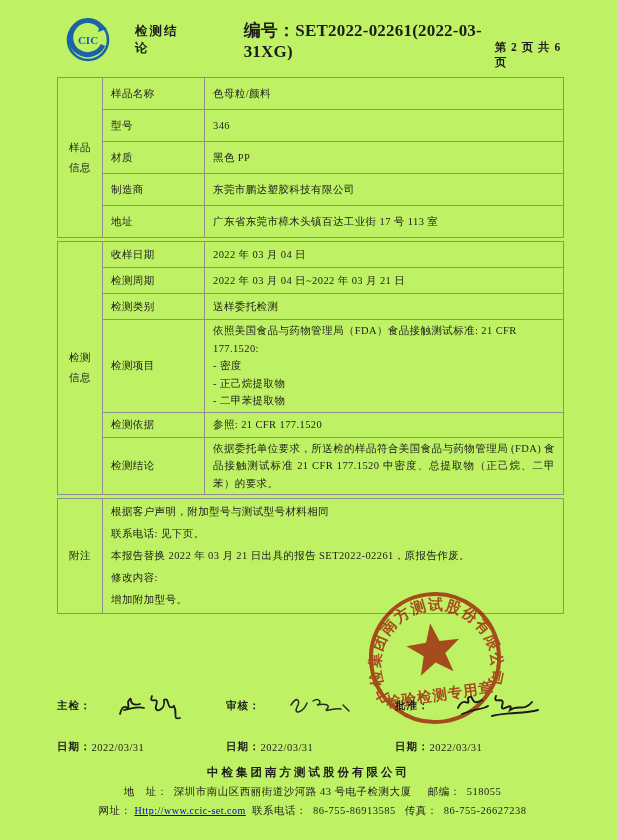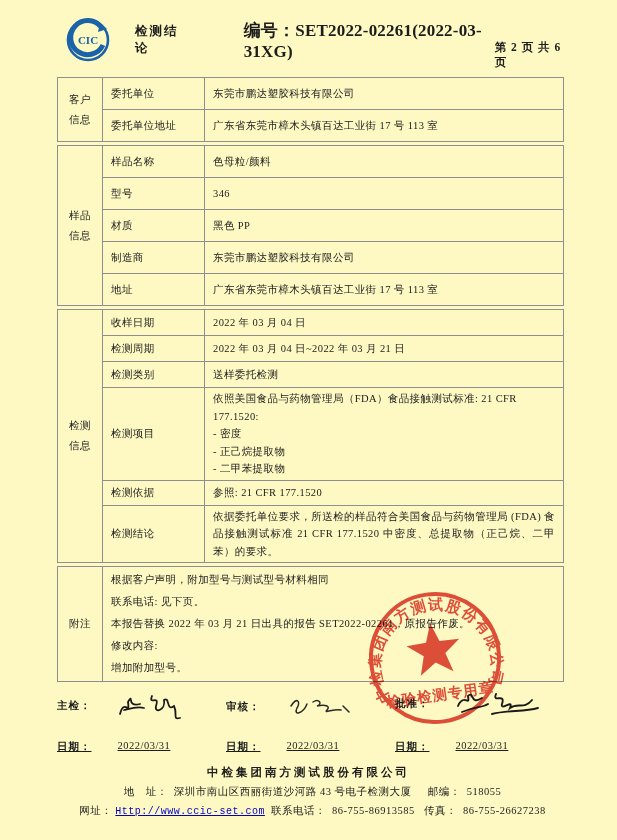--- a/index.html
+++ b/index.html
@@ -4,21 +4,21 @@
 <style>
   * { margin:0; padding:0; box-sizing:border-box; }
   html,body { background:#ffffff; }
   body {
     font-family:"Liberation Serif","DejaVu Serif",serif;
     color:#1c1c1c;
     width:617px; height:840px;
     position:relative;
     overflow:hidden;
   }
-  .page { position:relative; width:617px; height:840px; background:#fef9c3; }
+  .page { position:relative; width:617px; height:840px; background:#bef264; }
 
   
   .header {
     position:absolute; left:57px; right:50px; top:14px; height:52px;
     display:flex; align-items:center;
   }
   .logo { width:62px; height:46px; flex:0 0 auto; }
   .report-title { font-size:12.5px; font-weight:bold; margin-left:16px; letter-spacing:2px; }
   .report-no { font-size:17px; font-weight:bold; margin-left:58px; letter-spacing:0.2px; }
   .page-info { font-size:11.5px; font-weight:bold; margin-left:auto; letter-spacing:1px;margin-top:30px; }
@@ -48,37 +48,37 @@
 
   
   .stamp {
     position:absolute; left:360px; top:583px; width:150px; height:150px;
     opacity:0.88; mix-blend-mode:multiply; pointer-events:none;
     transform:rotate(-8deg);
   }
 
   
   .signoff { position:absolute; left:57px; top:688px; width:507px; font-size:10.5px; }
-  .sig-row { display:flex; align-items:flex-end; height:36px; }
+  .sig-row { display:flex; align-items:center; height:36px; }
   .sig-cell { display:flex; align-items:center; width:169px; }
   .sig-cell .role { font-weight:bold; letter-spacing:1px; flex:0 0 auto; }
   .sig-cell svg { margin-left:22px; }
   .date-row { display:flex; margin-top:16px; }
-  .date-cell { width:169px; display:flex; align-items:flex-start;text-decoration:underline; }
+  .date-cell { width:169px; display:flex; align-items:center; }
   .date-cell .dlabel { font-weight:bold; letter-spacing:1px; }
-  .date-cell .dval { margin-left:26px; letter-spacing:0.5px; }
+  .date-cell .dval { letter-spacing:0.5px; }
 
   
   .footer { position:absolute; left:0; top:765px; width:617px; text-align:center; }
   .f-company { font-size:11.5px; font-weight:bold; letter-spacing:3px; }
   .f-line { font-size:10.5px; margin-top:5px; letter-spacing:0.5px;margin-left:8px; }
   .f-line span { margin:0 3px; }
   .f-link {
     color:#0000cc; text-decoration:underline;
-    font-family:Liberation Mono, monospace;
+    font-family:Liberation Serif, serif;
     font-size:10px;
   }
   .f-mono { font-family:"Liberation Serif",serif; }
 </style>
 </head>
 <body>
 
 <div class="page">
 
   <div class="header">
@@ -88,41 +88,20 @@
       <path d="M 43 6 L 50 12 L 41 15 Z" fill="#1b63a8"></path>
       <text x="31" y="27" text-anchor="middle" font-size="11" font-weight="bold" fill="#1b63a8" font-family="'Liberation Serif',serif">CIC</text>
     </svg>
     <div class="report-title">检测结论</div>
     <div class="report-no"><span>编号：</span><span>SET2022-02261(2022-03-31XG)</span></div>
     <div class="page-info">第 2 页 共 6 页</div>
   </div>
 
   <div class="tables">
 
-    <table class="block">
-      <colgroup>
-          <col style="width:45px">
-          <col style="width:102px">
-          <col>
-        </colgroup>
-      <tbody>
-          <tr style="height:32px">
-        <td class="sec" rowspan="2">
-          <div>客户</div>
-          <div>信息</div>
-        </td>
-        <td class="lbl">委托单位</td>
-        <td class="val">东莞市鹏达塑胶科技有限公司</td>
-      </tr>
-      <tr style="height:32px">
-        <td class="lbl">委托单位地址</td>
-        <td class="val">广东省东莞市樟木头镇百达工业街 17 号 113 室</td>
-      </tr>
-    </tbody>
-      </table>
 
     <table class="block">
       <colgroup>
           <col style="width:45px">
           <col style="width:102px">
           <col>
         </colgroup>
       <tbody>
           <tr style="height:32px">
         <td class="sec" rowspan="5">

